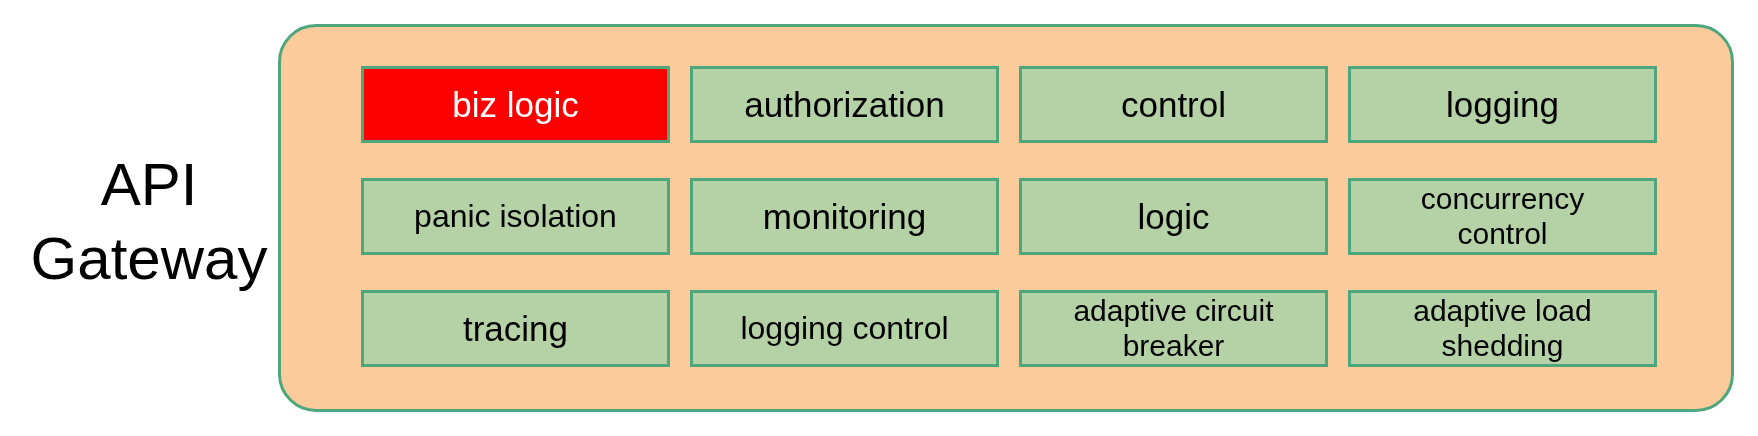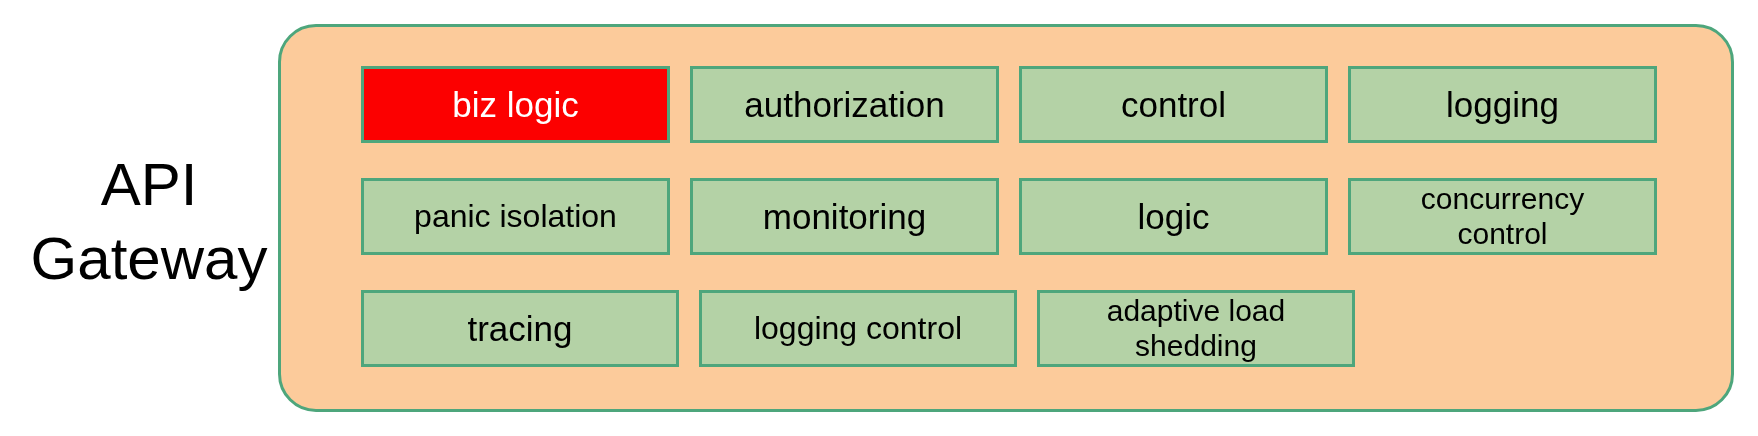--- a/index.html
+++ b/index.html
@@ -108,20 +108,22 @@
         <div class="cell fs-mid">panic isolation</div>
         <div class="cell fs-big">monitoring</div>
         <div class="cell fs-big">logic</div>
         <div class="cell fs-small">concurrency
 control</div>
       </div>
 
       <div class="row">
         <div class="cell fs-big">tracing</div>
         <div class="cell fs-mid">logging control</div>
+        <div class="cell fs-small">adaptive circuit
+breaker</div>
         <div class="cell fs-small">adaptive load
 shedding</div>
       </div>
 
     </div>
   </div>
 
 </div>
 
 </body></html>

